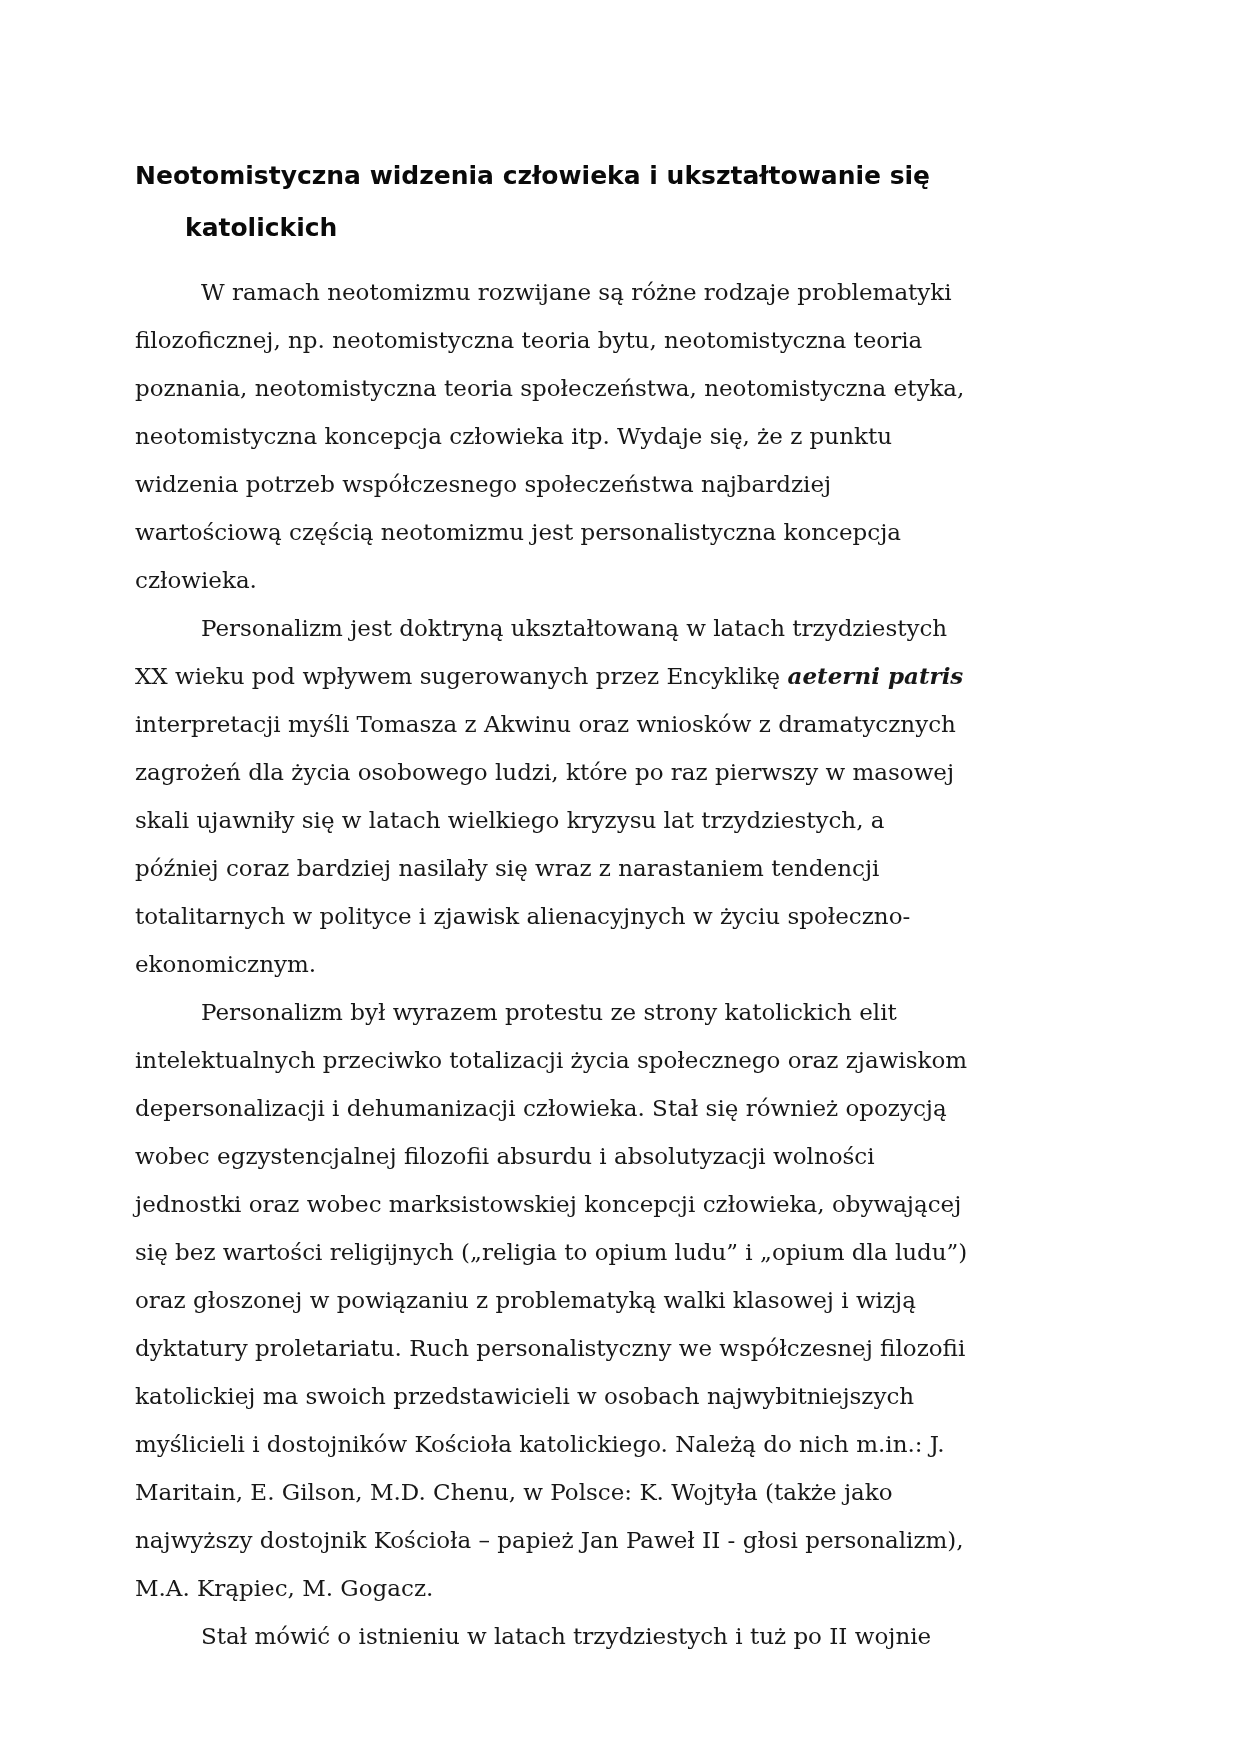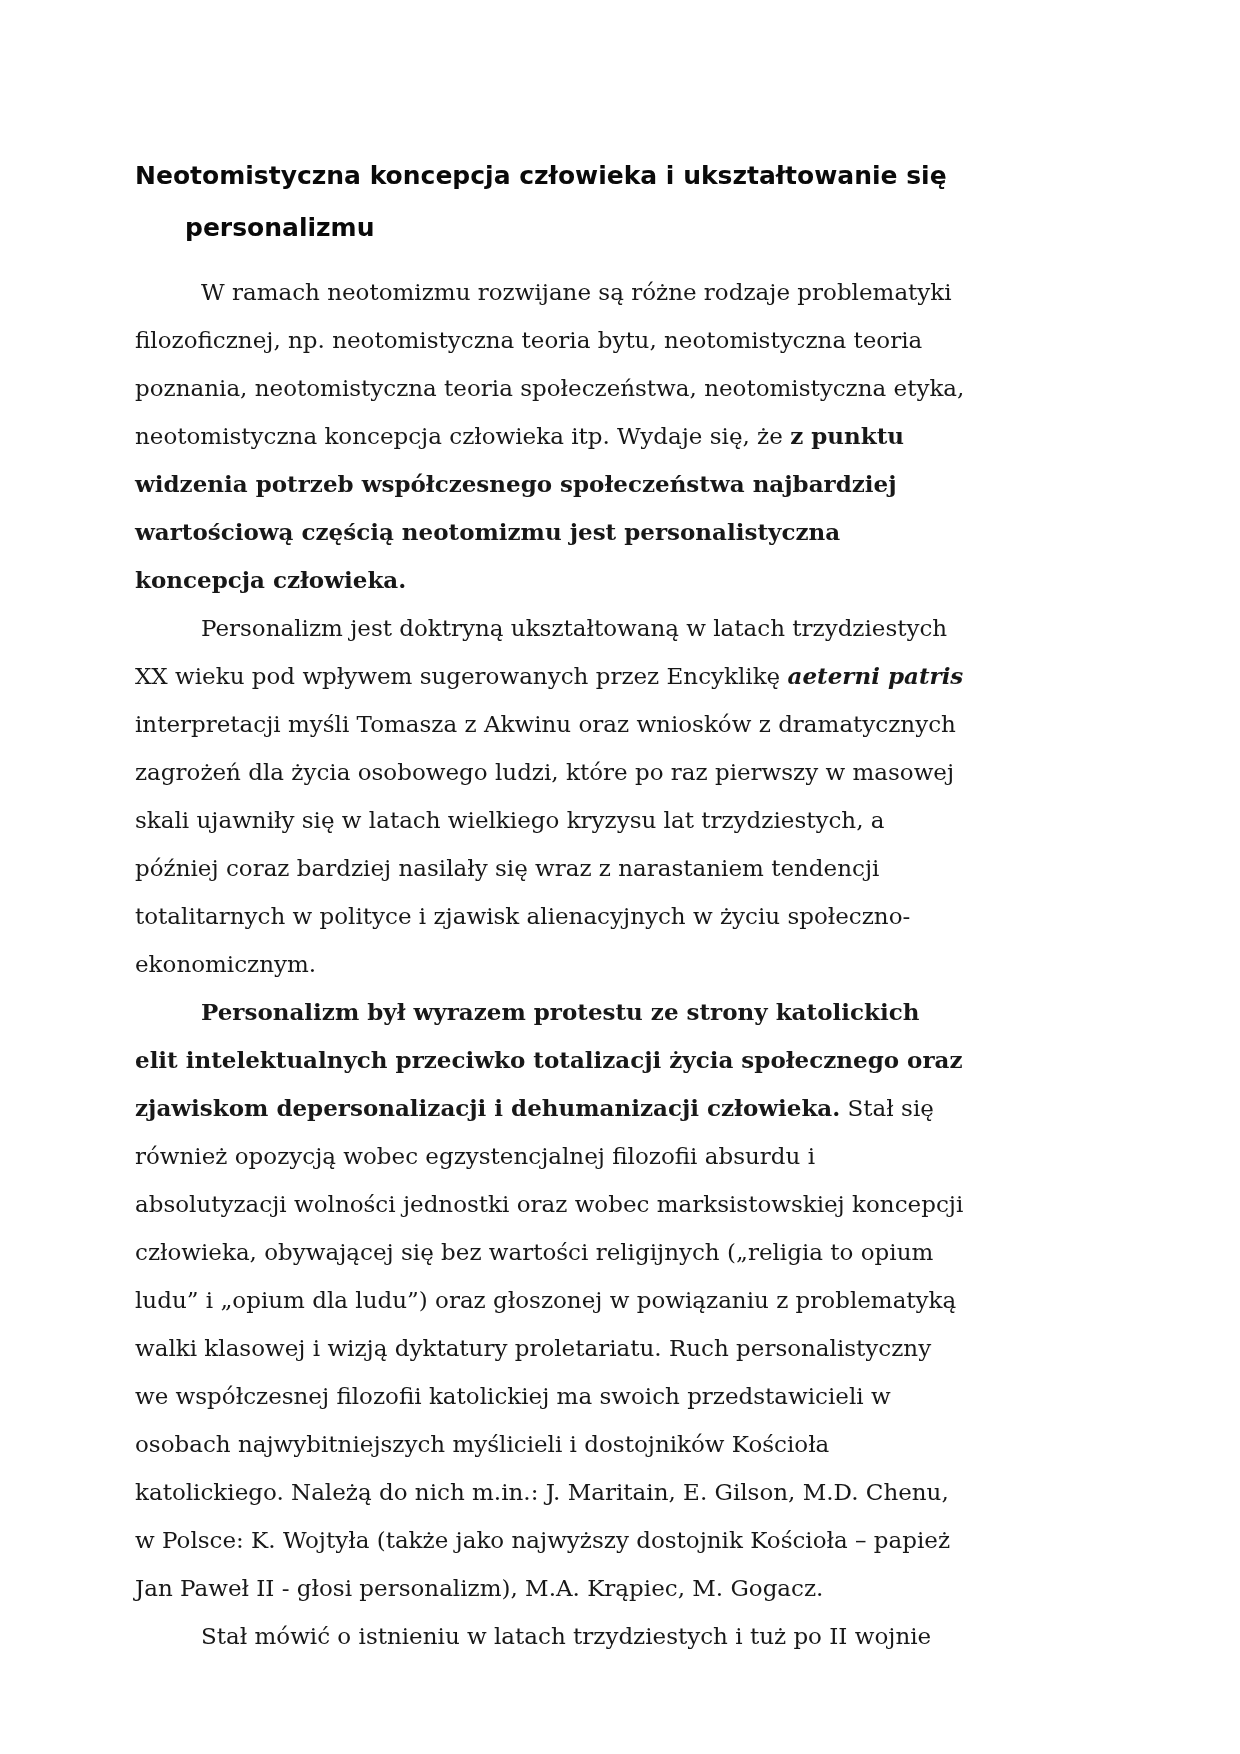--- a/index.html
+++ b/index.html
@@ -35,31 +35,31 @@
     font-family: "DejaVu Serif", "Liberation Serif", serif;
     font-size: 23px;
     line-height: 48px;
     color: #181818;
   }
   p.para {
     margin: 0;
     text-indent: 66px;
     text-align: left;
   }
-  .run-bold   { font-weight: bold; }
+  .run-bold   { font-weight: normal; }
   .run-italic { font-style: italic; font-weight: bold; }
 </style>
 </head>
 <body>
 
 <div class="page">
 
   <h1 class="doc-heading">
-    <span class="h-line h-line1">Neotomistyczna koncepcja człowieka i ukształtowanie się</span>
-    <span class="h-line h-line2">personalizmu</span>
+    <span class="h-line h-line1">Neotomistyczna widzenia człowieka i ukształtowanie się</span>
+    <span class="h-line h-line2">katolickich</span>
   </h1>
 
   <div class="doc-body">
 
     <p class="para"><span class="run-normal">W ramach neotomizmu rozwijane są różne rodzaje problematyki filozoficznej, np. neotomistyczna teoria bytu, neotomistyczna teoria poznania, neotomistyczna teoria społeczeństwa, neotomistyczna etyka, neotomistyczna koncepcja człowieka itp. Wydaje się, że </span><span class="run-bold">z punktu widzenia potrzeb współczesnego społeczeństwa najbardziej wartościową częścią neotomizmu jest personalistyczna koncepcja człowieka.</span></p>
 
     <p class="para"><span class="run-normal">Personalizm jest doktryną ukształtowaną w latach trzydziestych XX wieku pod wpływem sugerowanych przez Encyklikę </span><span class="run-italic">aeterni patris</span><span class="run-normal"> interpretacji myśli Tomasza z Akwinu oraz wniosków z dramatycznych zagrożeń dla życia osobowego ludzi, które po raz pierwszy w masowej skali ujawniły się w latach wielkiego kryzysu lat trzydziestych, a później coraz bardziej nasilały się wraz z narastaniem tendencji totalitarnych w polityce i zjawisk alienacyjnych w życiu społeczno-ekonomicznym.</span></p>
 
     <p class="para"><span class="run-bold">Personalizm był wyrazem protestu ze strony katolickich elit intelektualnych przeciwko totalizacji życia społecznego oraz zjawiskom depersonalizacji i dehumanizacji człowieka.</span><span class="run-normal"> Stał się również opozycją wobec egzystencjalnej filozofii absurdu i absolutyzacji wolności jednostki oraz wobec marksistowskiej koncepcji człowieka, obywającej się bez wartości religijnych („religia to opium ludu” i „opium dla ludu”) oraz głoszonej w powiązaniu z problematyką walki klasowej i wizją dyktatury proletariatu. Ruch personalistyczny we współczesnej filozofii katolickiej ma swoich przedstawicieli w osobach najwybitniejszych myślicieli i dostojników Kościoła katolickiego. Należą do nich m.in.: J. Maritain, E. Gilson, M.D. Chenu, w Polsce: K. Wojtyła (także jako najwyższy dostojnik Kościoła – papież Jan Paweł II - głosi personalizm), M.A. Krąpiec, M. Gogacz.</span></p>
 

